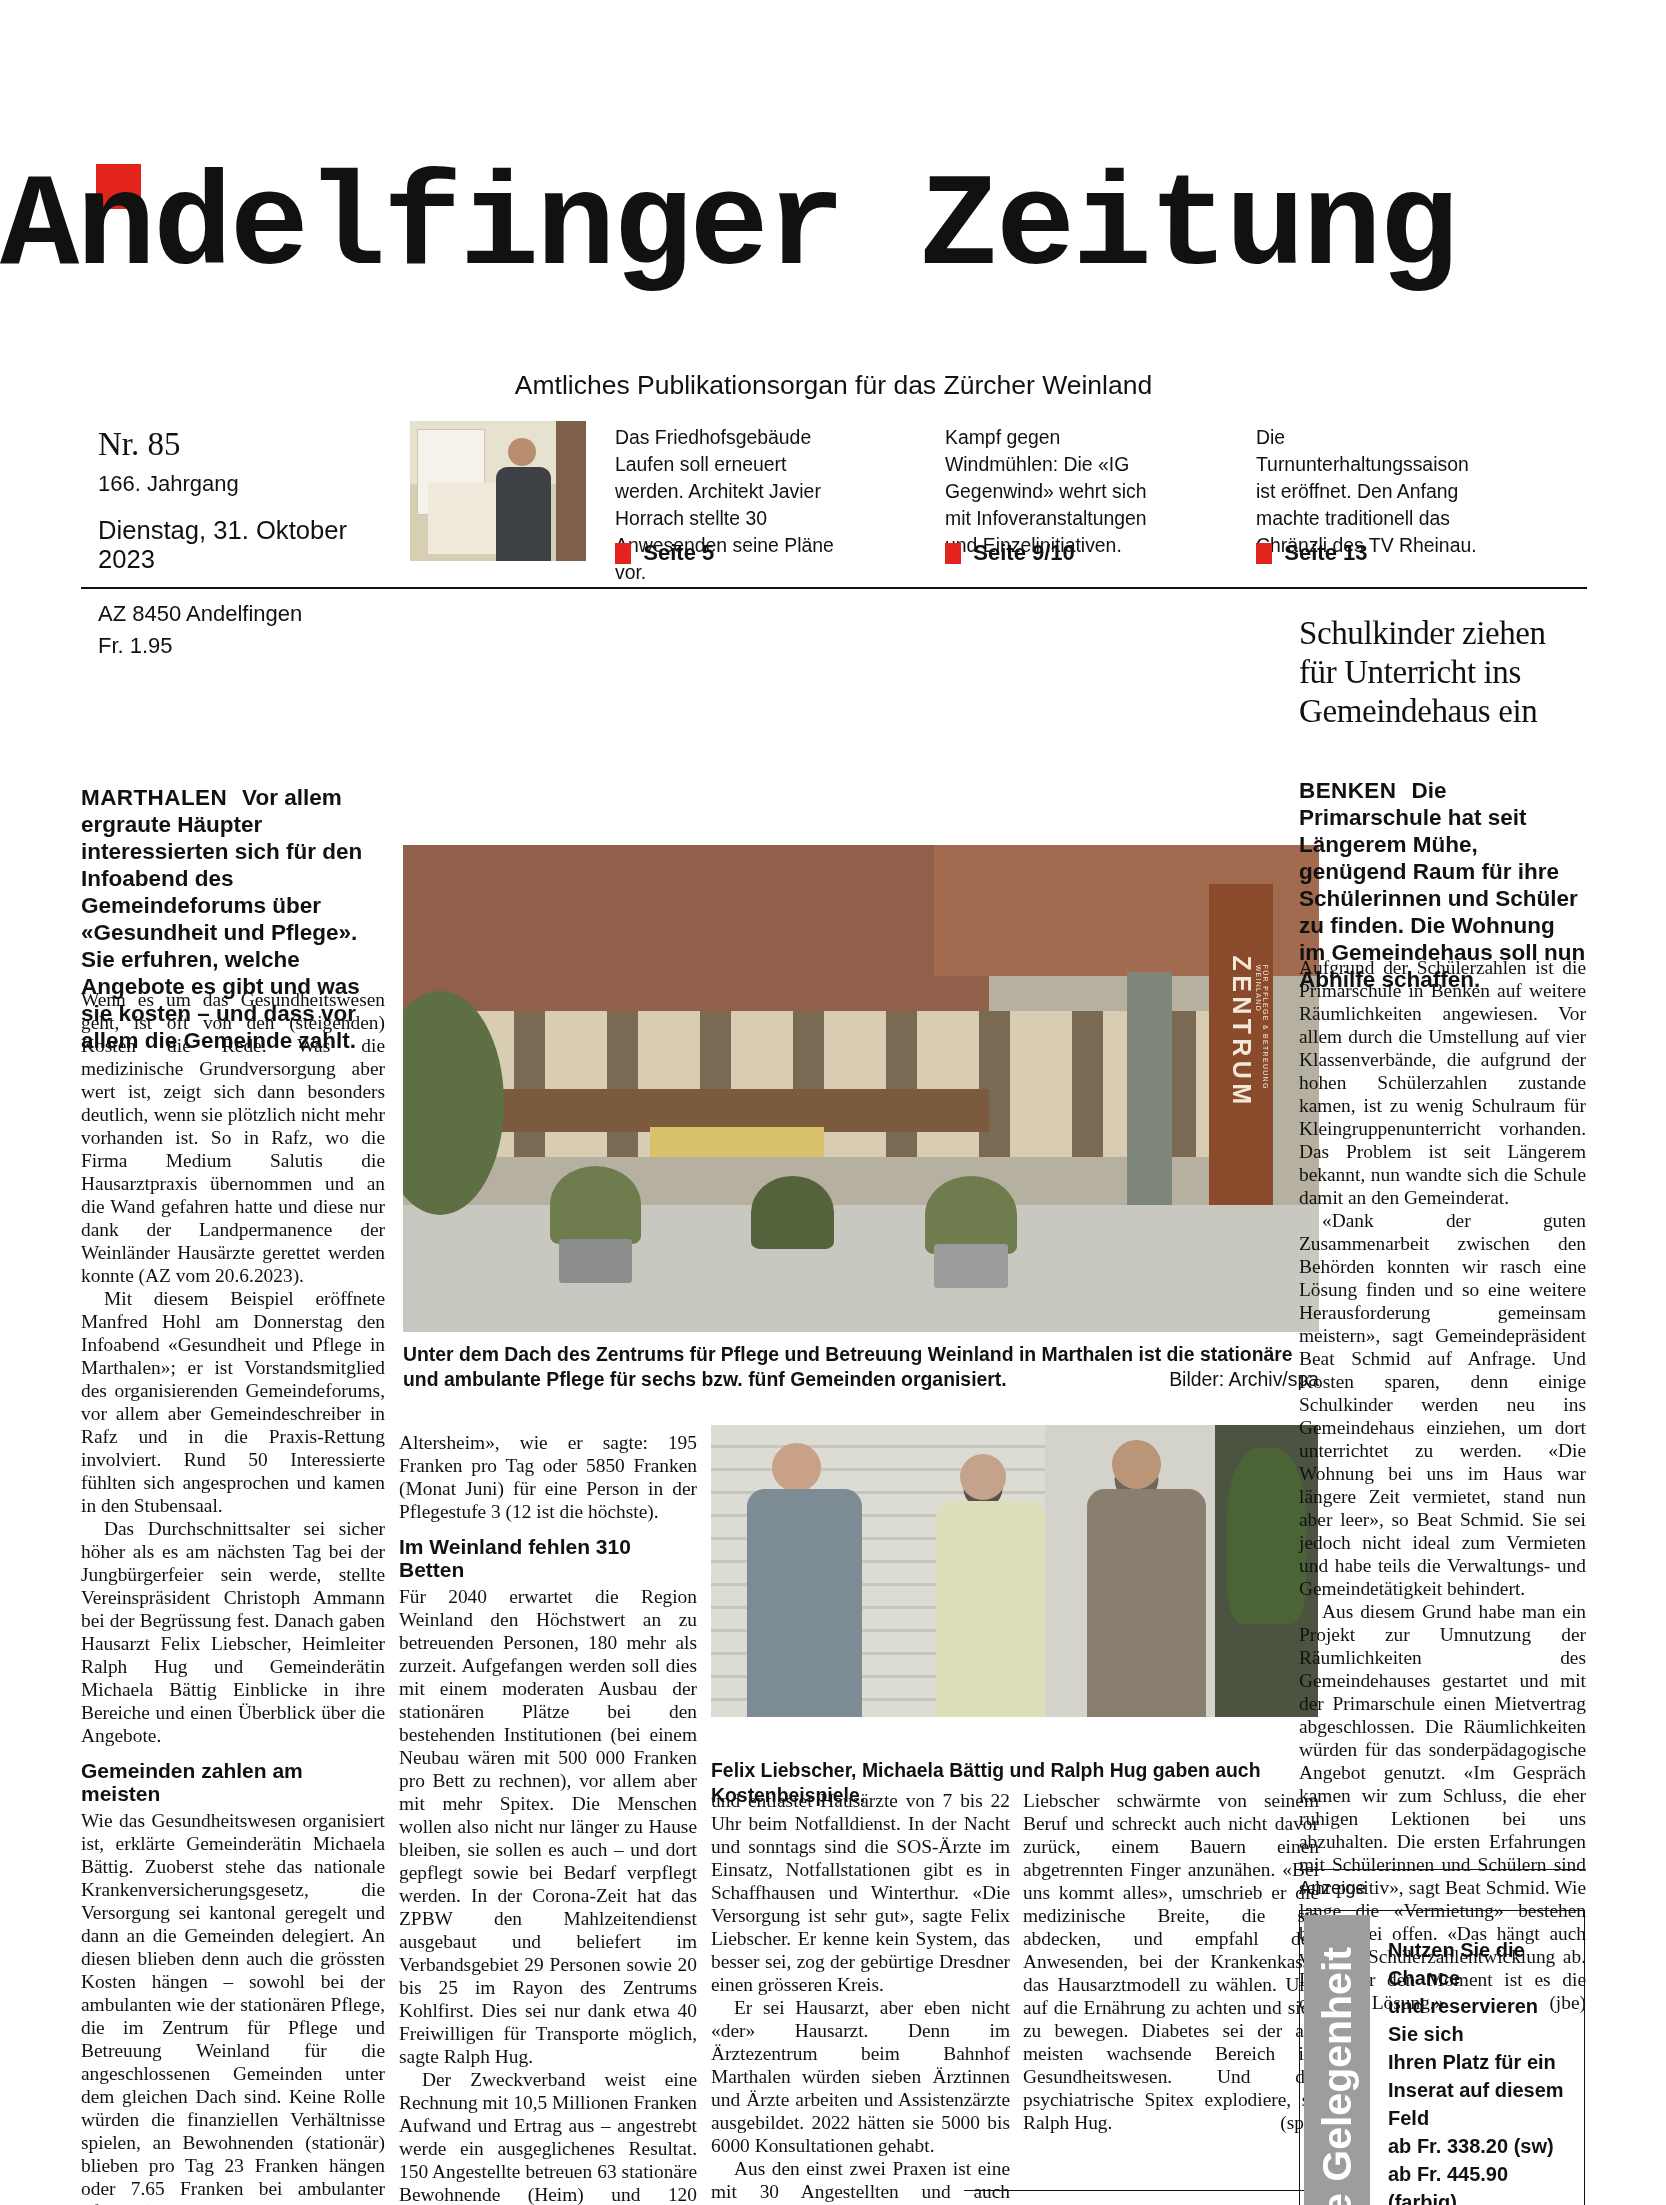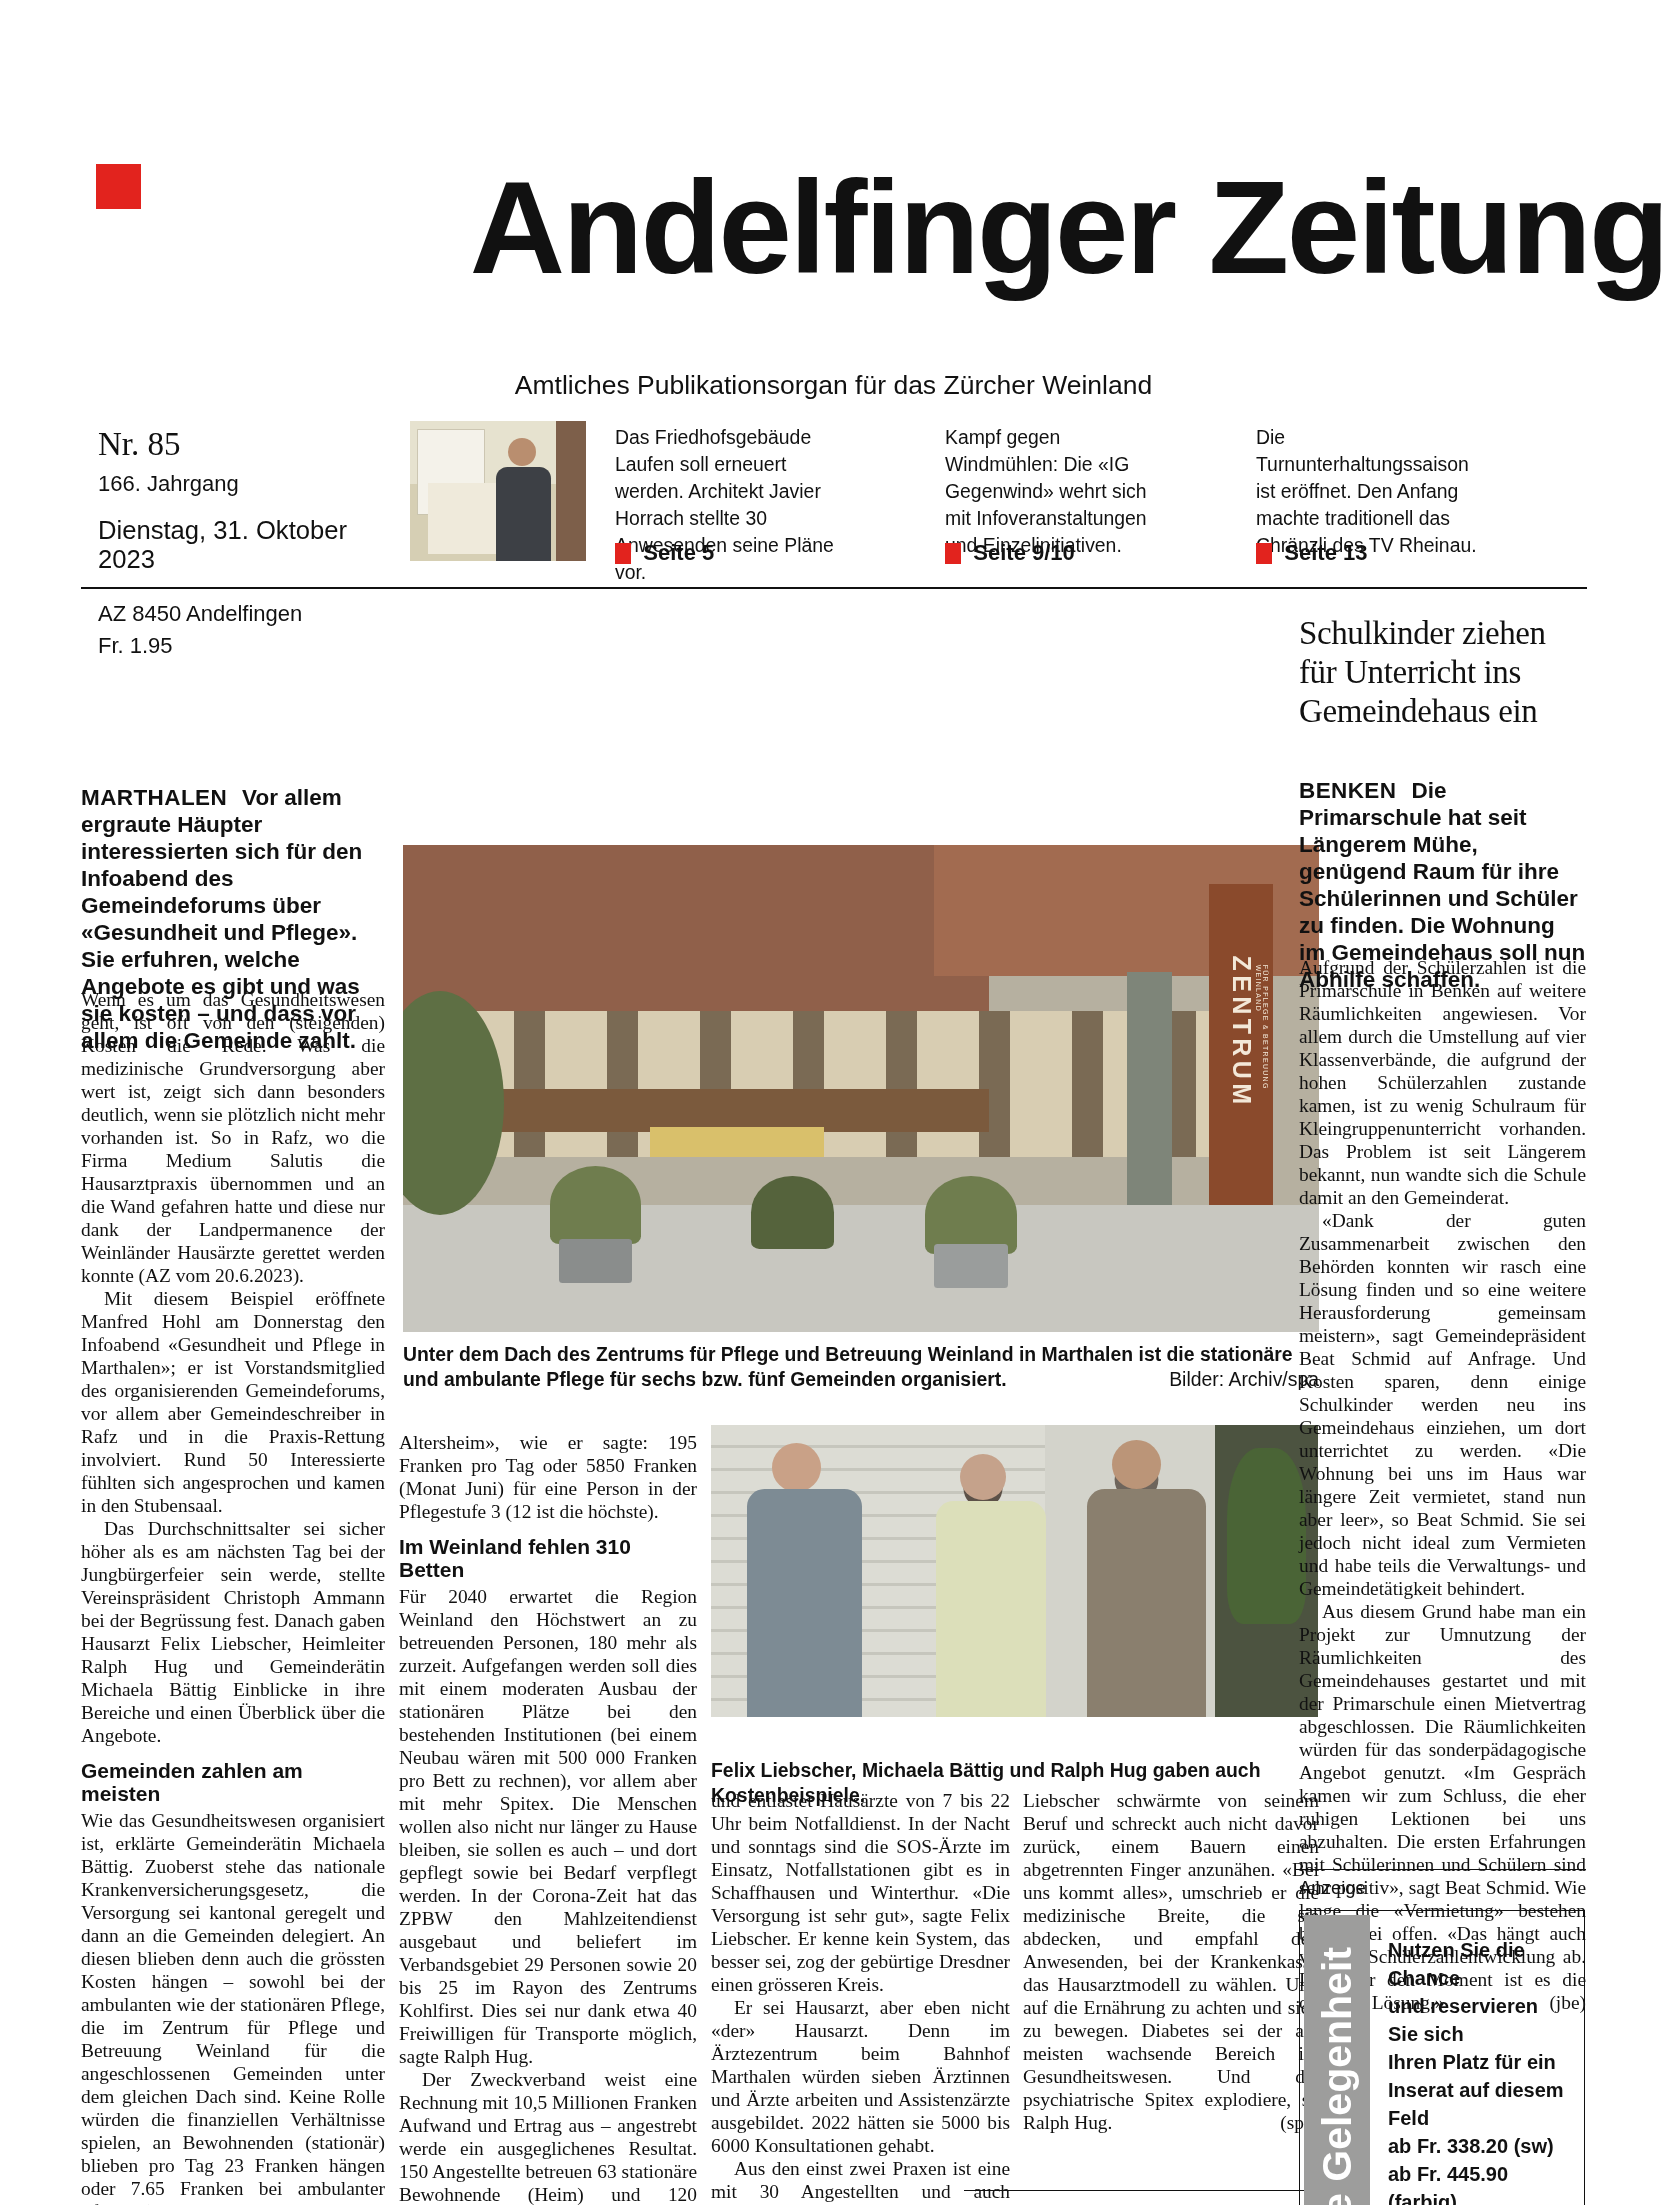--- a/index.html
+++ b/index.html
@@ -1,21 +1,21 @@
 <!DOCTYPE html>
 <html style="font-size:7px"><head>
 <meta charset="utf-8">
 <style>
   html,body{margin:0;padding:0;background:#777;}
   #page{position:relative;width:1667px;height:2448px;background:#ffffff;
         font-family:"Liberation Sans","DejaVu Sans",sans-serif;color:#111;overflow:hidden;}
   .abs{position:absolute;}
   
-  .mast-title{left:0;right:0;top:162px;text-align:right;
-      font-family:Liberation Sans, sans-serif;font-weight:bold;
+  .mast-title{left:0;right:0;top:162px;text-align:left;
+      font-family:Liberation Mono, monospace;font-weight:bold;
       font-size:132px;line-height:1;letter-spacing:-2.6px;}
   .mast-sub{left:0;right:0;top:370px;text-align:center;font-size:26.5px;font-weight:400;}
   .redsq-logo{left:96px;top:164px;width:45px;height:45px;}
   .red{background:#e2231e;}
   
   .issue{left:98px;top:426px;width:291px;}
   .issue .nr{font-family:"Liberation Serif","DejaVu Serif",serif;font-size:33px;margin:0 0 8px 0;}
   .issue .ln{font-size:22px;margin:0 0 6.2px 0;}
   .issue .date{font-size:25.6px;margin:19.4px 0 26.5px 0;}
   

